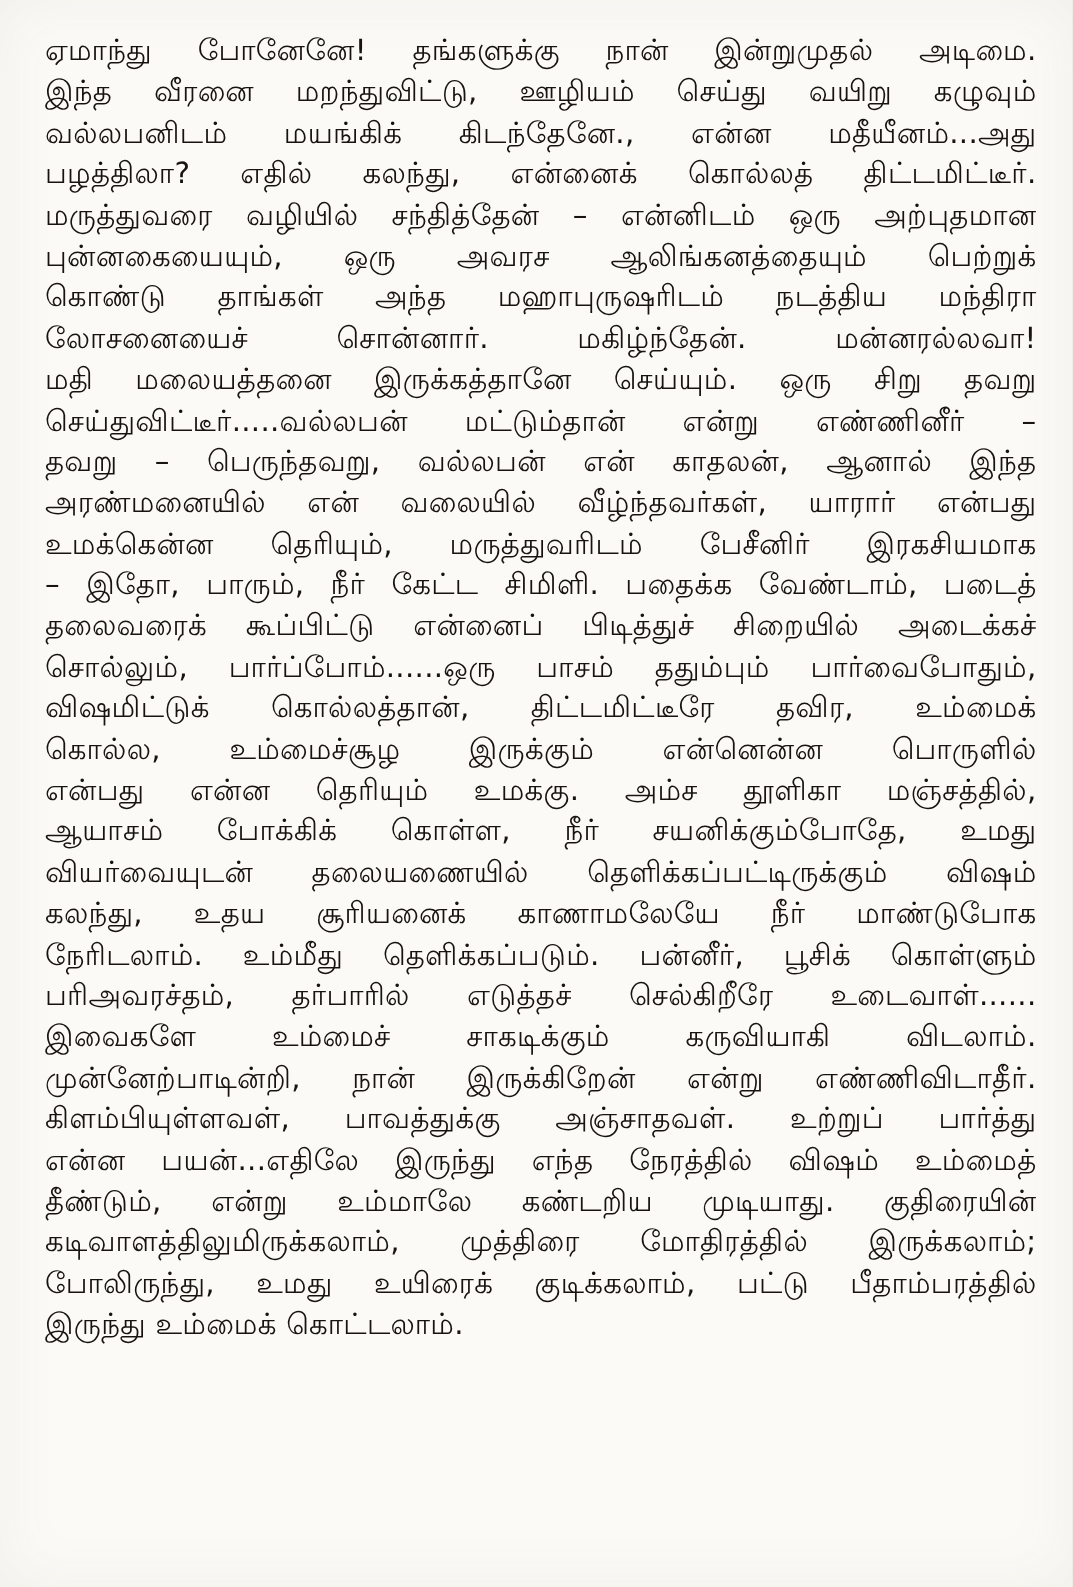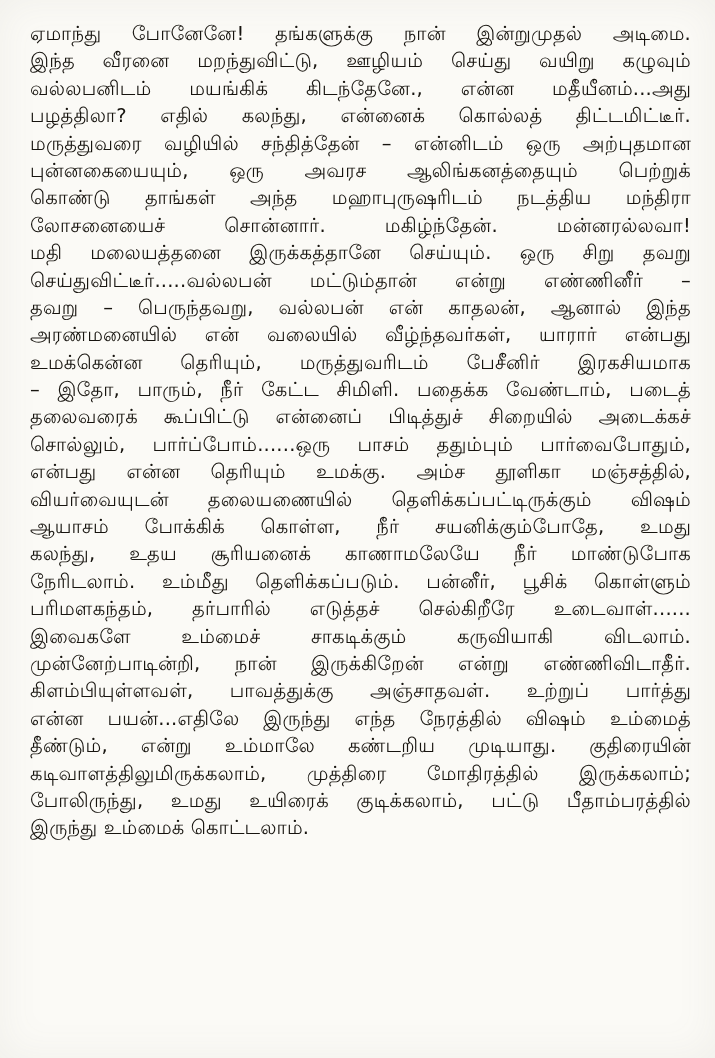--- a/index.html
+++ b/index.html
@@ -52,26 +52,28 @@
       <div class="line">கொண்டு தாங்கள் அந்த மஹாபுருஷரிடம் நடத்திய மந்திரா</div>
       <div class="line">லோசனையைச் சொன்னார்.  மகிழ்ந்தேன்.  மன்னரல்லவா!</div>
       <div class="line">மதி மலையத்தனை இருக்கத்தானே செய்யும்.  ஒரு சிறு தவறு</div>
       <div class="line">செய்துவிட்டீர்.....வல்லபன் மட்டும்தான் என்று எண்ணினீர் –</div>
       <div class="line">தவறு – பெருந்தவறு, வல்லபன் என் காதலன், ஆனால் இந்த</div>
       <div class="line">அரண்மனையில் என் வலையில் வீழ்ந்தவர்கள், யாரார் என்பது</div>
       <div class="line">உமக்கென்ன தெரியும், மருத்துவரிடம் பேசீனிர் இரகசியமாக</div>
       <div class="line">– இதோ, பாரும், நீர் கேட்ட சிமிளி. பதைக்க வேண்டாம், படைத்</div>
       <div class="line">தலைவரைக் கூப்பிட்டு என்னைப் பிடித்துச் சிறையில் அடைக்கச்</div>
       <div class="line">சொல்லும், பார்ப்போம்......ஒரு பாசம் ததும்பும் பார்வைபோதும்,</div>
+      <div class="line">விஷமிட்டுக் கொல்லத்தான், திட்டமிட்டீரே தவிர, உம்மைக்</div>
+      <div class="line">கொல்ல, உம்மைச்சூழ இருக்கும் என்னென்ன பொருளில்</div>
       <div class="line">என்பது என்ன தெரியும் உமக்கு.  அம்ச தூளிகா மஞ்சத்தில்,</div>
+      <div class="line">ஆயாசம் போக்கிக் கொள்ள, நீர் சயனிக்கும்போதே, உமது</div>
       <div class="line">வியர்வையுடன் தலையணையில் தெளிக்கப்பட்டிருக்கும் விஷம்</div>
-      <div class="line">ஆயாசம் போக்கிக் கொள்ள, நீர் சயனிக்கும்போதே, உமது</div>
       <div class="line">கலந்து, உதய சூரியனைக் காணாமலேயே நீர் மாண்டுபோக</div>
       <div class="line">நேரிடலாம். உம்மீது தெளிக்கப்படும். பன்னீர், பூசிக் கொள்ளும்</div>
-      <div class="line">பரிமளகந்தம்,  தர்பாரில் எடுத்தச் செல்கிறீரே உடைவாள்......</div>
+      <div class="line">பரிஅவரச்தம்,  தர்பாரில் எடுத்தச் செல்கிறீரே உடைவாள்......</div>
       <div class="line">இவைகளே உம்மைச் சாகடிக்கும் கருவியாகி விடலாம்.</div>
       <div class="line">முன்னேற்பாடின்றி, நான் இருக்கிறேன் என்று எண்ணிவிடாதீர்.</div>
       <div class="line">கிளம்பியுள்ளவள், பாவத்துக்கு அஞ்சாதவள். உற்றுப் பார்த்து</div>
       <div class="line">என்ன பயன்...எதிலே இருந்து எந்த நேரத்தில் விஷம் உம்மைத்</div>
       <div class="line">தீண்டும், என்று உம்மாலே கண்டறிய முடியாது.  குதிரையின்</div>
       <div class="line">கடிவாளத்திலுமிருக்கலாம், முத்திரை மோதிரத்தில் இருக்கலாம்;</div>
       <div class="line">போலிருந்து, உமது உயிரைக் குடிக்கலாம், பட்டு பீதாம்பரத்தில்</div>
       <div class="line last">இருந்து உம்மைக் கொட்டலாம்.</div>
     </div>
 </div>

